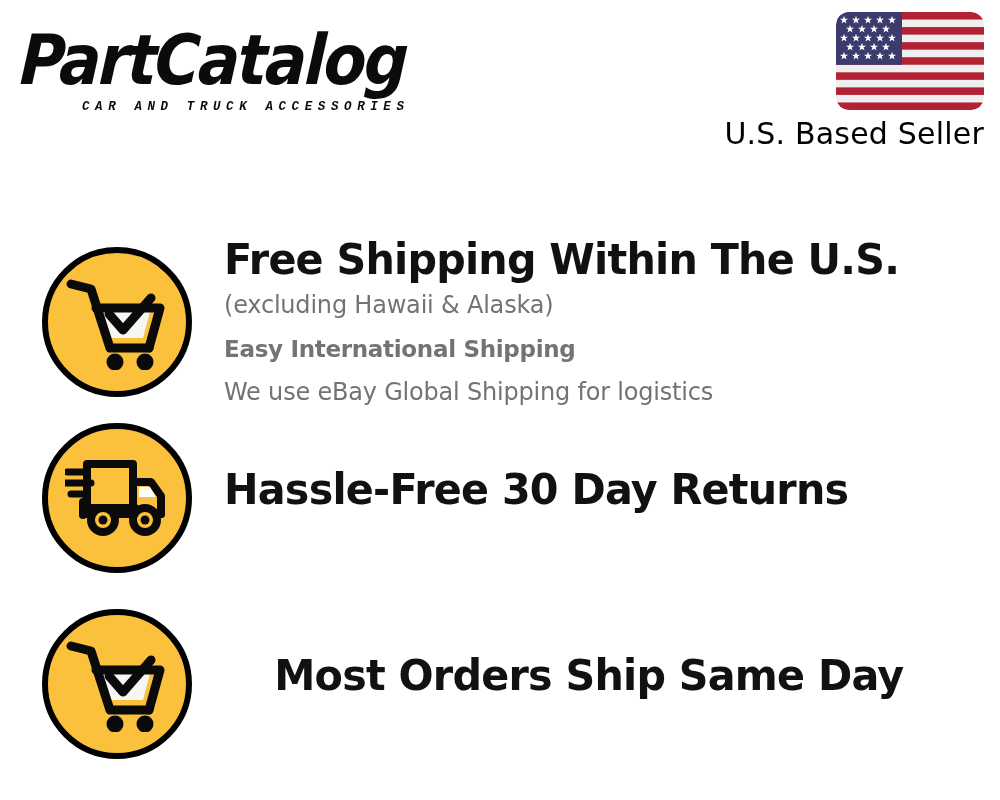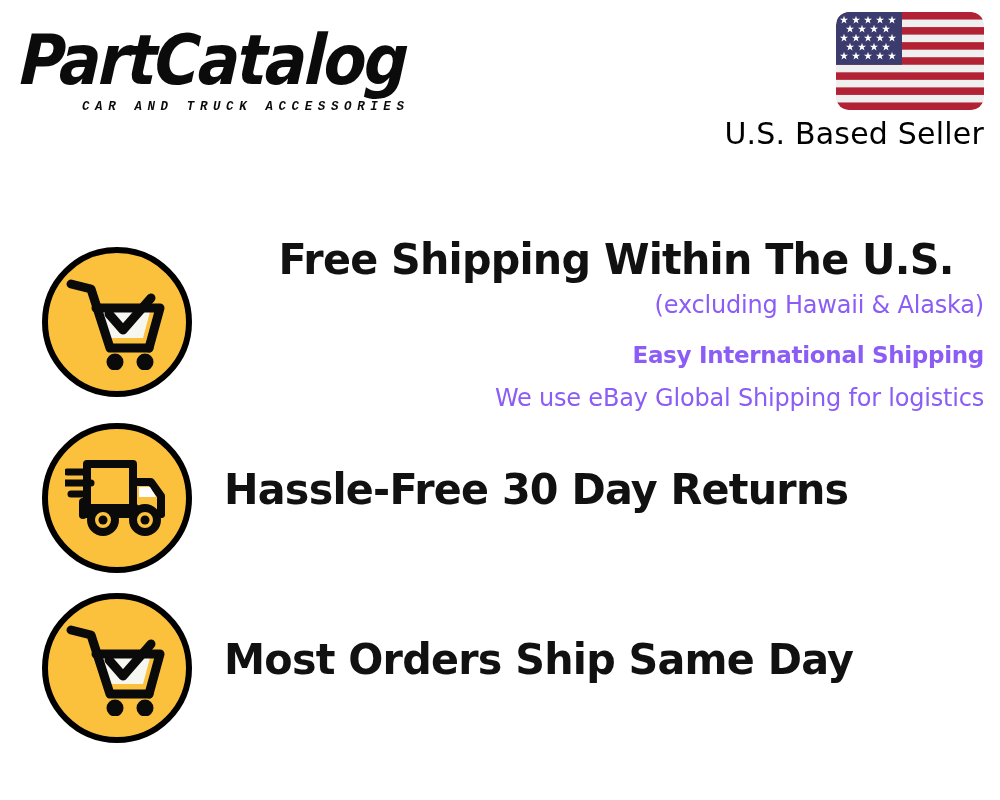--- a/index.html
+++ b/index.html
@@ -131,45 +131,45 @@
     color: #111111;
     white-space: nowrap;
     transform: scaleX(0.96);
     transform-origin: left center;
   }
   .feature-sub {
     font-family: "DejaVu Sans", sans-serif;
     font-weight: 400;
     font-size: 24px;
     line-height: 32px;
-    color: #8b5cf6;
+    color: #737373;
     letter-spacing: -0.2px;
     margin-top: 4px;
     white-space: nowrap;
   }
   .feature-sub.strong {
     font-weight: 700;
     font-size: 23px;
-    margin-top: 18px;
+    margin-top: 12px;
     letter-spacing: -0.3px;
   }
   .feature-sub.plain {
     margin-top: 11px;
   }
 
   
-  #row-free-shipping { top: 0; height: 190px; text-align: right; }
+  #row-free-shipping { top: 0; height: 190px; }
   #row-free-shipping .feature-icon-badge { top: 62px; }
   #row-free-shipping .feature-text { top: 48px; }
 
   #row-returns { top: 230px; height: 165px; }
   #row-returns .feature-icon-badge { top: 8px; }
   #row-returns .feature-text { top: 48px; }
 
-  #row-same-day { top: 400px; height: 165px; }
+  #row-same-day { top: 416px; height: 165px; text-align: center; }
   #row-same-day .feature-icon-badge { top: 8px; }
   #row-same-day .feature-text { top: 48px; }
 </style>
 </head>
 <body>
 
 <div id="header">
 
   <div id="brand-logo">
     <div id="brand-wordmark">PartCatalog</div>

